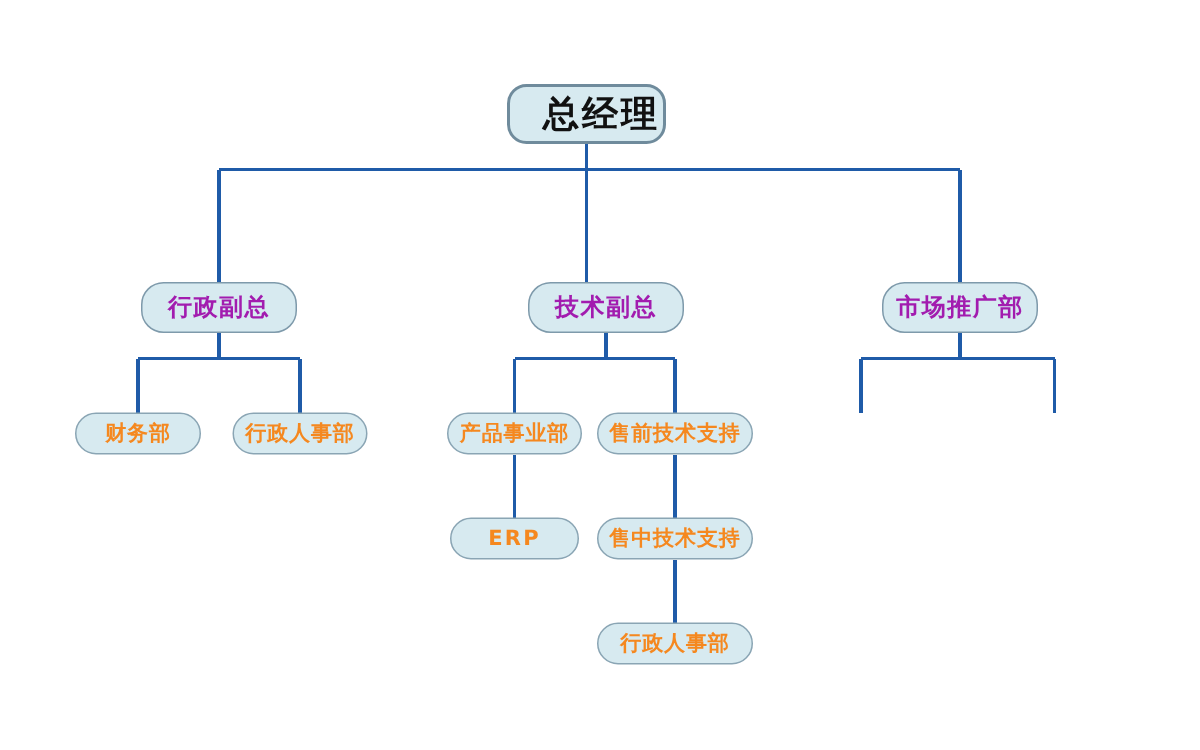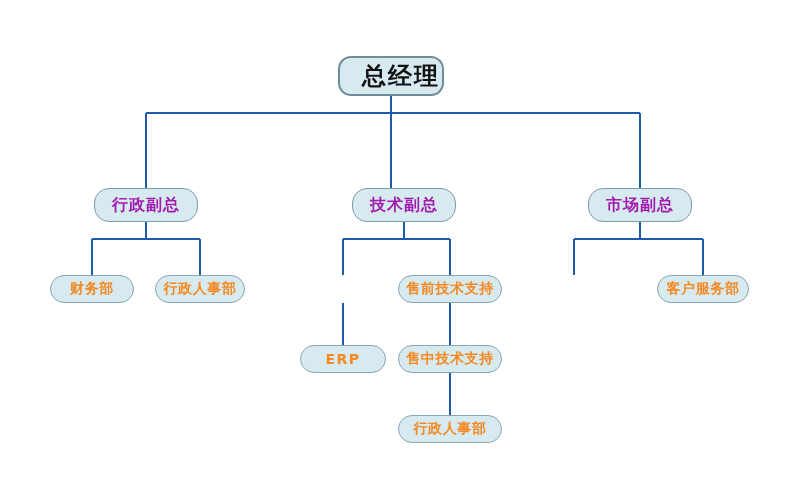--- a/index.html
+++ b/index.html
@@ -115,31 +115,31 @@
       <path d="M 450 373 L 450 415"></path>
     </g>
   </svg>
 
   <div class="node node-root" style="left:338px; top:56px; width:106px; height:40px;">总经理</div>
 
   <div class="node node-vp" style="left:94px; top:188px; width:104px; height:34px;">行政副总</div>
 
   <div class="node node-vp" style="left:352px; top:188px; width:104px; height:34px;">技术副总</div>
 
-  <div class="node node-vp" style="left:588px; top:188px; width:104px; height:34px;">市场副总</div>
+  <div class="node node-vp" style="left:588px; top:188px; width:104px; height:34px;">市场推广部</div>
 
   <div class="node node-dept" style="left:50px; top:275px; width:84px; height:28px;">财务部</div>
 
   <div class="node node-dept" style="left:155px; top:275px; width:90px; height:28px;">行政人事部</div>
 
+  <div class="node node-dept" style="left:298px; top:275px; width:90px; height:28px;">产品事业部</div>
 
   <div class="node node-dept" style="left:398px; top:275px; width:104px; height:28px;">售前技术支持</div>
 
 
-  <div class="node node-dept" style="left:657px; top:275px; width:92px; height:28px;">客户服务部</div>
 
   <div class="node node-dept" style="left:398px; top:345px; width:104px; height:28px;">售中技术支持</div>
 
   <div class="node node-dept node-erp" style="left:300px; top:345px; width:86px; height:28px;">ERP</div>
 
   <div class="node node-dept" style="left:398px; top:415px; width:104px; height:28px;">行政人事部</div>
 
 </div>
 
 </body></html>

